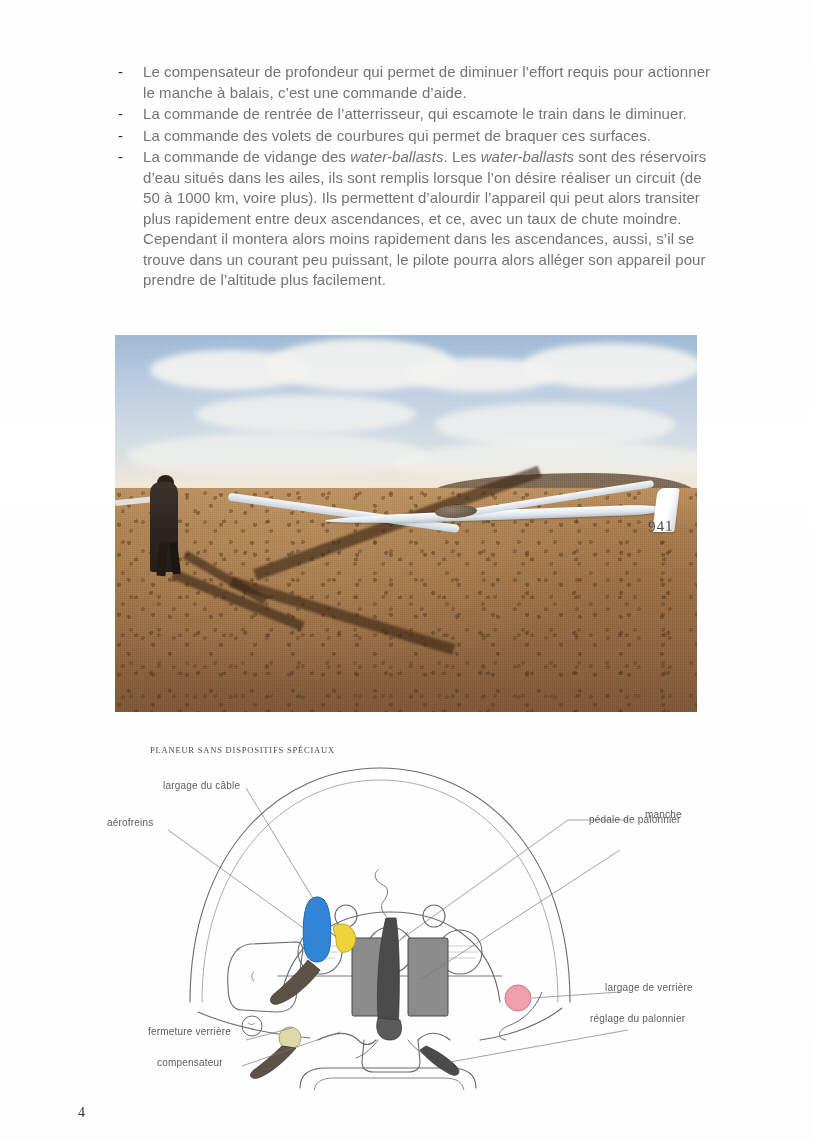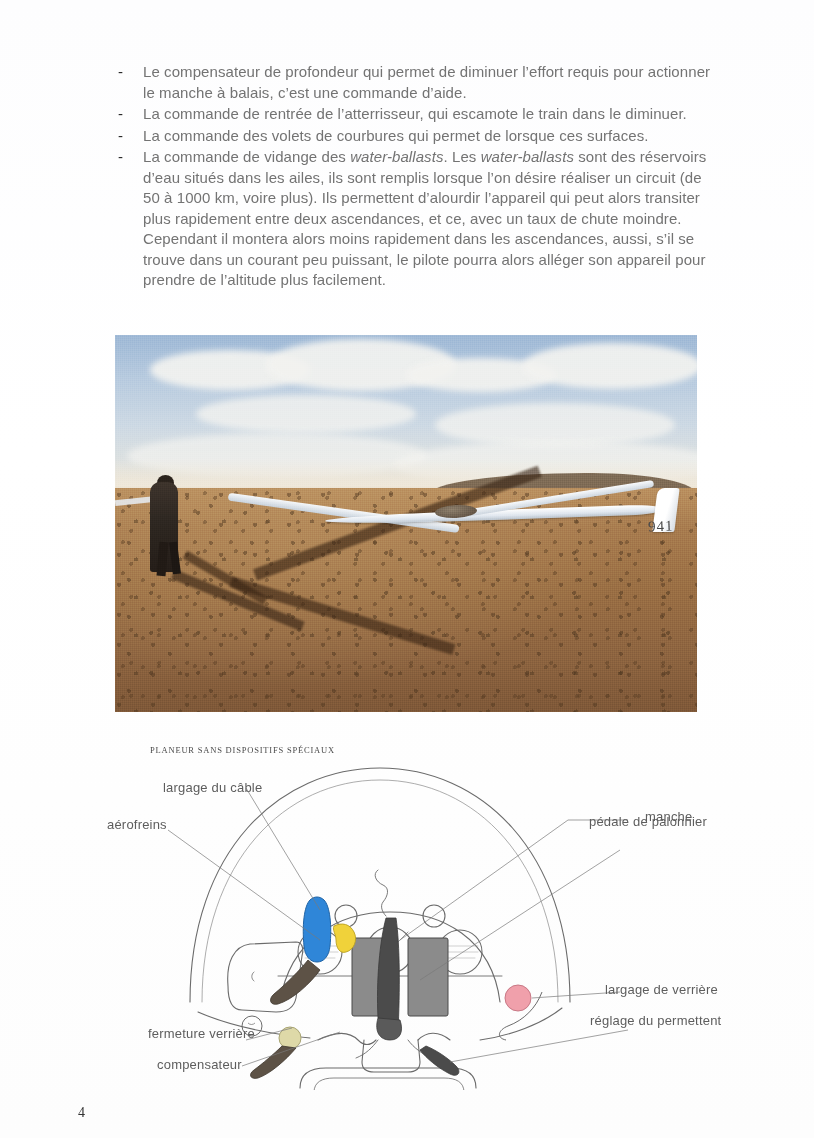--- a/index.html
+++ b/index.html
@@ -245,21 +245,21 @@
     position: absolute;
     left: 150px;
     top: 745px;
     font-size: 8.5px;
     letter-spacing: .8px;
     color: #4a4a4a;
     font-family: Liberation Serif, serif;
   }
   .dlabel {
     position: absolute;
-    font-size: 13px;
+    font-size: 10px;
     color: #5d5d5d;
     white-space: nowrap;
     font-family: "Liberation Sans", sans-serif;
     letter-spacing: .2px;
   }
 
   
   .page-number {
     position: absolute;
     left: 78px;
@@ -283,21 +283,21 @@
   </div>
   <div class="bullet-row">
     <div class="bullet-dash">-</div>
     <div class="bullet-text">
       <span>La commande de rentrée de l’atterrisseur, qui escamote le train dans le diminuer.</span>
     </div>
   </div>
   <div class="bullet-row">
     <div class="bullet-dash">-</div>
     <div class="bullet-text">
-      <span>La commande des volets de courbures qui permet de lorsque ces surfaces.</span>
+      <span>La commande des volets de courbures qui permet de braquer ces surfaces.</span>
     </div>
   </div>
   <div class="bullet-row">
     <div class="bullet-dash">-</div>
     <div class="bullet-text">
       <span>La commande de vidange des </span><i>water-ballasts</i><span>. Les </span><i>water-ballasts</i><span> sont des réservoirs d’eau situés dans les ailes, ils sont remplis lorsque l’on désire réaliser un circuit (de 50 à 1000 km, voire plus). Ils permettent d’alourdir l’appareil qui peut alors transiter plus rapidement entre deux ascendances, et ce, avec un taux de chute moindre. Cependant il montera alors moins rapidement dans les ascendances, aussi, s’il se trouve dans un courant peu puissant, le pilote pourra alors alléger son appareil pour prendre de l’altitude plus facilement.</span>
     </div>
   </div>
 </div>
 
@@ -412,17 +412,17 @@
     <path d="M 96 300 L 142 288"></path>
     <path d="M 92 326 L 190 292"></path>
   </g>
 </svg>
 
 <div class="dlabel" style="left:163px; top:780px;">largage du câble</div>
 <div class="dlabel" style="left:107px; top:817px;">aérofreins</div>
 <div class="dlabel" style="left:617px; top:809px;margin-left:28px;">manche</div>
 <div class="dlabel" style="left:589px; top:814px;">pédale de palonnier</div>
 <div class="dlabel" style="left:605px; top:982px;">largage de verrière</div>
-<div class="dlabel" style="left:590px; top:1013px;">réglage du permettent</div>
+<div class="dlabel" style="left:590px; top:1013px;">réglage du palonnier</div>
 <div class="dlabel" style="left:148px; top:1026px;">fermeture verrière</div>
 <div class="dlabel" style="left:157px; top:1057px;">compensateur</div>
 
 <div class="page-number">4</div>
 
 </body></html>

